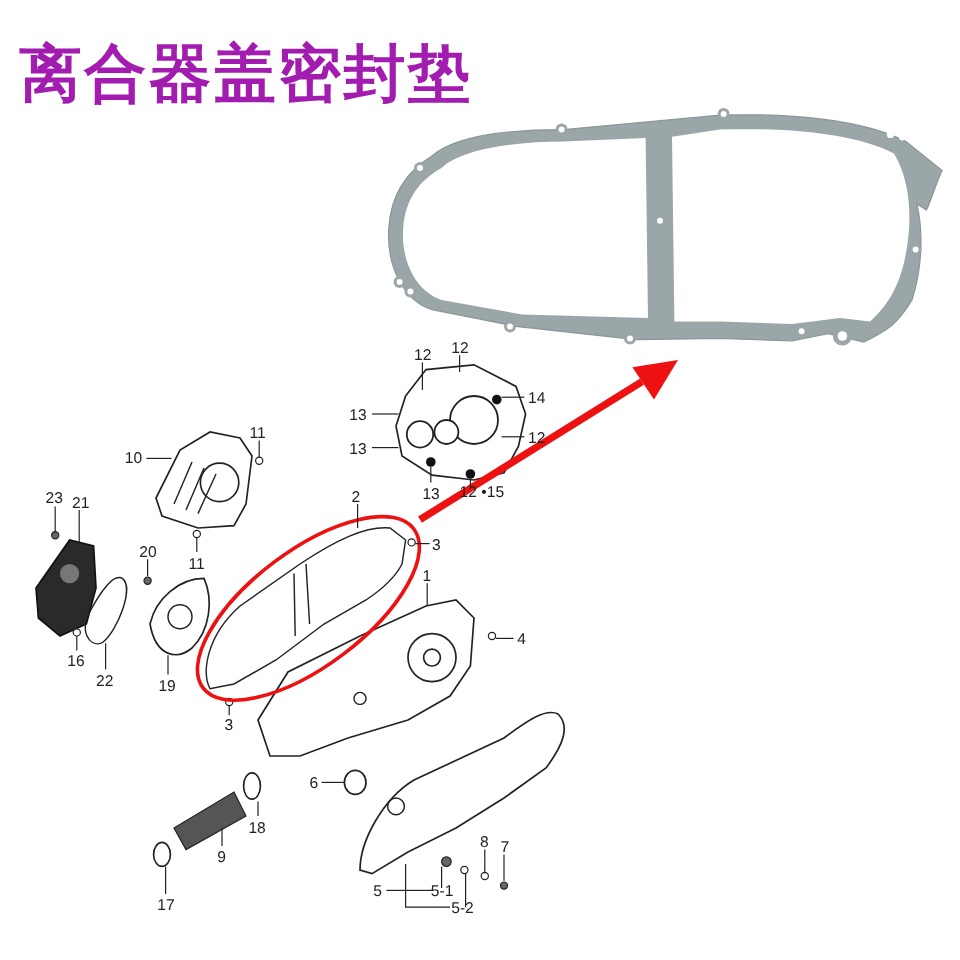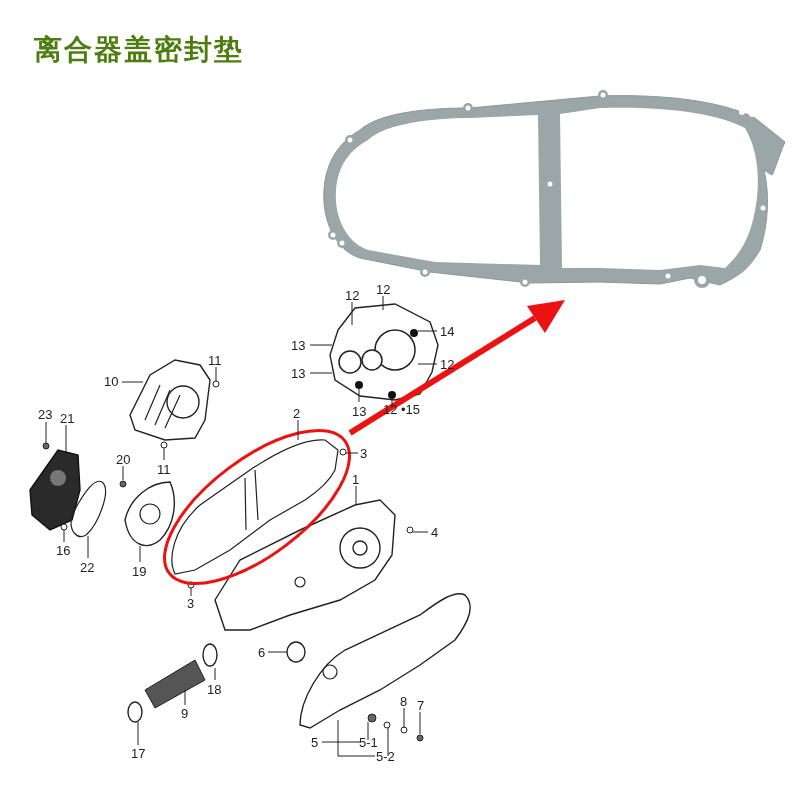--- a/index.html
+++ b/index.html
@@ -1,21 +1,21 @@
 <!DOCTYPE html>
 <html><head>
 <meta charset="utf-8">
 <style>
   html, body { margin: 0; padding: 0; background: #ffffff; }
   body { width: 800px; height: 800px; position: relative; overflow: hidden; font-family: "DejaVu Sans", sans-serif; }
   .title {
-    position: absolute; left: 34px; top: 36px;
+    position: absolute; left: 16px; top: 36px;
     font-family: "DejaVu Sans", sans-serif;
-    font-weight: bold; font-size: 28px; letter-spacing: 2px;
-    color: #4d7c0f; line-height: 1;
+    font-weight: bold; font-size: 52px; letter-spacing: 2px;
+    color: #a21caf; line-height: 1;
   }
   svg.diagram { position: absolute; left: 0; top: 0; }
   .lbl { font-family: "Liberation Sans", sans-serif; font-size: 13px; fill: #222222; }
   .leader { stroke: #222222; stroke-width: 1; fill: none; }
   .part { stroke: #222222; stroke-width: 1.4; fill: #ffffff; }
   .part-dark { stroke: #111111; stroke-width: 1.4; fill: #2a2a2a; }
   .hl { stroke: #ee1111; stroke-width: 3; fill: none; }
 </style>
 </head>
 <body>

